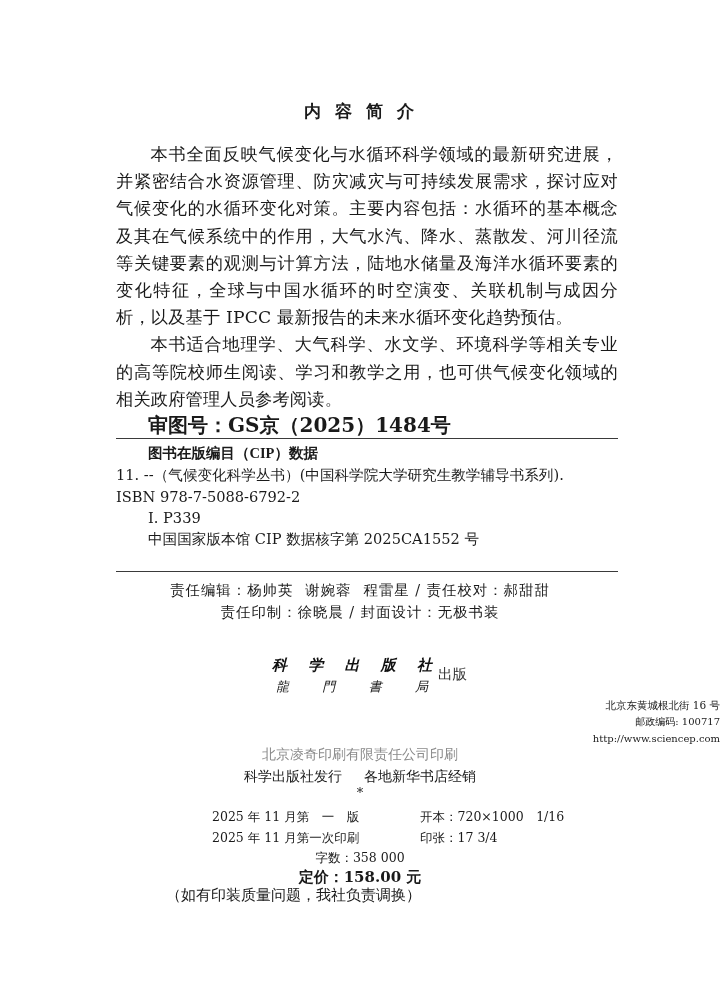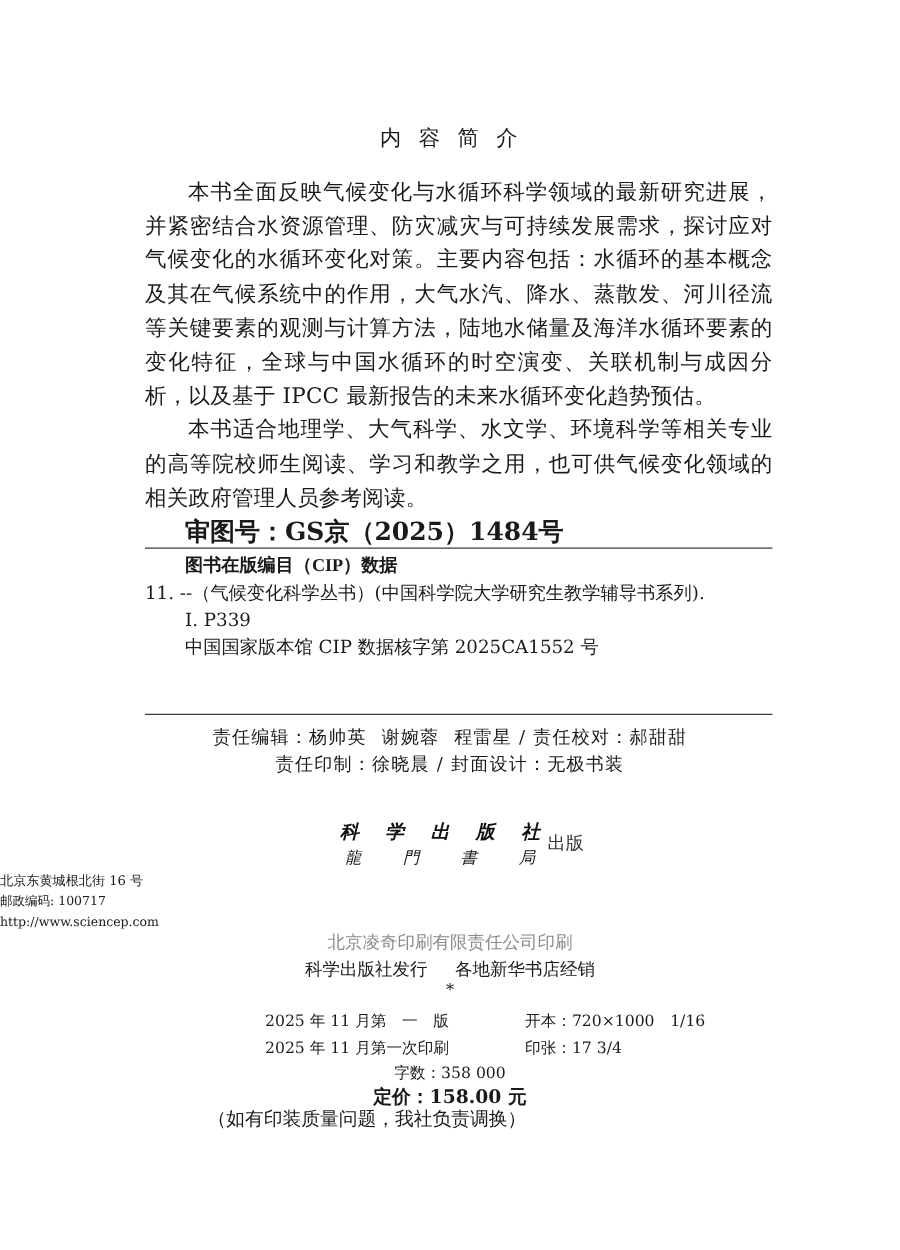--- a/index.html
+++ b/index.html
@@ -15,21 +15,21 @@
     color: #1a1a1a;
     font-family: "DejaVu Serif", "Liberation Serif", serif;
   }
   .abs { position: absolute; }
 
   
   .title {
     left: 0; width: 720px; top: 98px;
     text-align: center;
     font-family: "DejaVu Sans", "Liberation Sans", sans-serif;
-    font-weight: normal;
+    font-weight: bold;
     font-size: 17px;
     letter-spacing: 14px;
     line-height: 26px;
     padding-left: 12px;
     box-sizing: border-box;
   }
 
   
   .intro {
     left: 116px; width: 502px; top: 141px;
@@ -108,21 +108,21 @@
   }
   .pub-logo-row.second { font-weight: normal; font-size: 13px; padding: 0 4px; }
   .pub-suffix {
     position: absolute; left: 438px; top: 10px;
     font-family: "DejaVu Sans", "Liberation Sans", sans-serif;
     font-size: 14.5px;
     color: #333;
   }
   .pub-small {
     position: absolute; left: 0; width: 720px;
-    text-align: left;
+    text-align: right;
     font-size: 10px;
     line-height: 17px;
     color: #1a1a1a;
   }
   .pub-addr { top: 42px; font-size: 10.5px; }
   .pub-zip { top: 58px; }
   .pub-url { top: 75px; }
 
   .printer {
     left: 0; width: 720px; top: 744px;
@@ -186,20 +186,21 @@
   <p>本书适合地理学、大气科学、水文学、环境科学等相关专业的高等院校师生阅读、学习和教学之用，也可供气候变化领域的相关政府管理人员参考阅读。</p>
 </div>
 
 <div class="abs map-no">审图号：GS京（2025）1484号</div>
 
 <div class="abs rule rule-top"></div>
 
 <div class="abs cip">
   <div class="line indent heading">图书在版编目（CIP）数据</div>
   <div class="line">11. --（气候变化科学丛书）(中国科学院大学研究生教学辅导书系列).</div>
+  <div class="line">ISBN 978-7-5088-6792-2</div>
   <div class="line indent">Ⅰ. P339</div>
   <div class="line indent">中国国家版本馆 CIP 数据核字第 2025CA1552 号</div>
 </div>
 
 <div class="abs rule rule-bottom"></div>
 
 <div class="abs credits">
   <div>
     <span>责任编辑：</span><span>杨帅英</span><span class="gap"></span><span>谢婉蓉</span><span class="gap"></span><span>程雷星</span>
     <span>/ 责任校对：郝甜甜</span>

